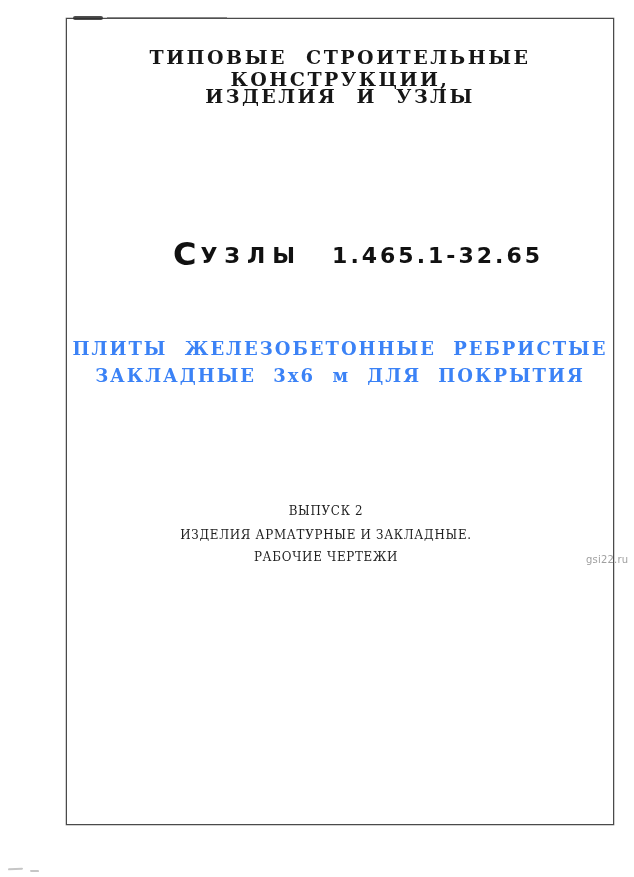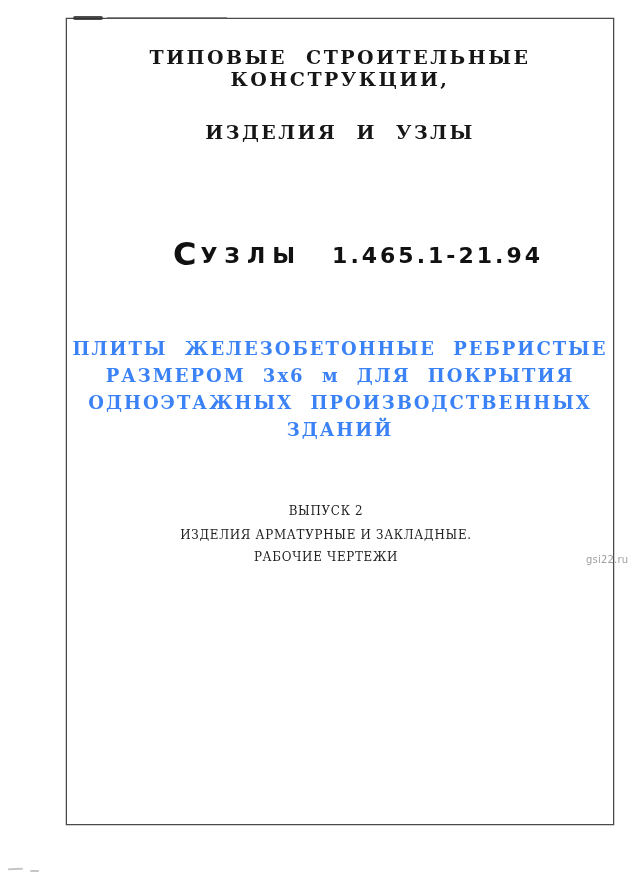--- a/index.html
+++ b/index.html
@@ -56,21 +56,21 @@
     position: absolute;
     left: 0; width: 100%;
     text-align: center;
     font-weight: 700;
     font-size: 19px;
     letter-spacing: 2.5px;
     word-spacing: 10px;
     color: #161616;
   }
   .doc-heading.line1 { top: 27px; }
-  .doc-heading.line2 { top: 66px; margin-top: 36px; }
+  .doc-heading.line2 { top: 66px; }
 
   .series-line {
     position: absolute;
     top: 216px; left: 0; width: 100%;
     text-align: center;
     transform: translateX(18px);
     font-family: "DejaVu Sans", sans-serif;
     font-weight: 700;
     color: #111;
     white-space: nowrap;
@@ -137,27 +137,26 @@
 
   <div class="frame">
     <div class="artifact-top"></div>
     <div class="artifact-top2"></div>
 
     <div class="doc-heading line1">ТИПОВЫЕ СТРОИТЕЛЬНЫЕ КОНСТРУКЦИИ,</div>
 
     <div class="doc-heading line2">ИЗДЕЛИЯ И УЗЛЫ</div>
 
     <div class="series-line">
-      <span class="series-initial">С</span><span class="series-rest">УЗЛЫ</span><span class="series-number">1.465.1-21.94</span>
+      <span class="series-initial">С</span><span class="series-rest">УЗЛЫ</span><span class="series-number">1.465.1-32.65</span>
     </div>
 
     <div class="main-title">
       <div class="t-line">ПЛИТЫ ЖЕЛЕЗОБЕТОННЫЕ РЕБРИСТЫЕ</div>
-      <div class="t-line">РАЗМЕРОМ 3х6 м ДЛЯ ПОКРЫТИЯ</div>
-      <div class="t-line">ОДНОЭТАЖНЫХ ПРОИЗВОДСТВЕННЫХ ЗДАНИЙ</div>
+      <div class="t-line">ЗАКЛАДНЫЕ 3х6 м ДЛЯ ПОКРЫТИЯ</div>
     </div>
 
     <div class="issue-block">
       <div class="i-line first">ВЫПУСК 2</div>
       <div class="i-line">ИЗДЕЛИЯ АРМАТУРНЫЕ И ЗАКЛАДНЫЕ.</div>
       <div class="i-line">РАБОЧИЕ ЧЕРТЕЖИ</div>
     </div>
   </div>
 
   <div class="watermark">gsi22.ru</div>

